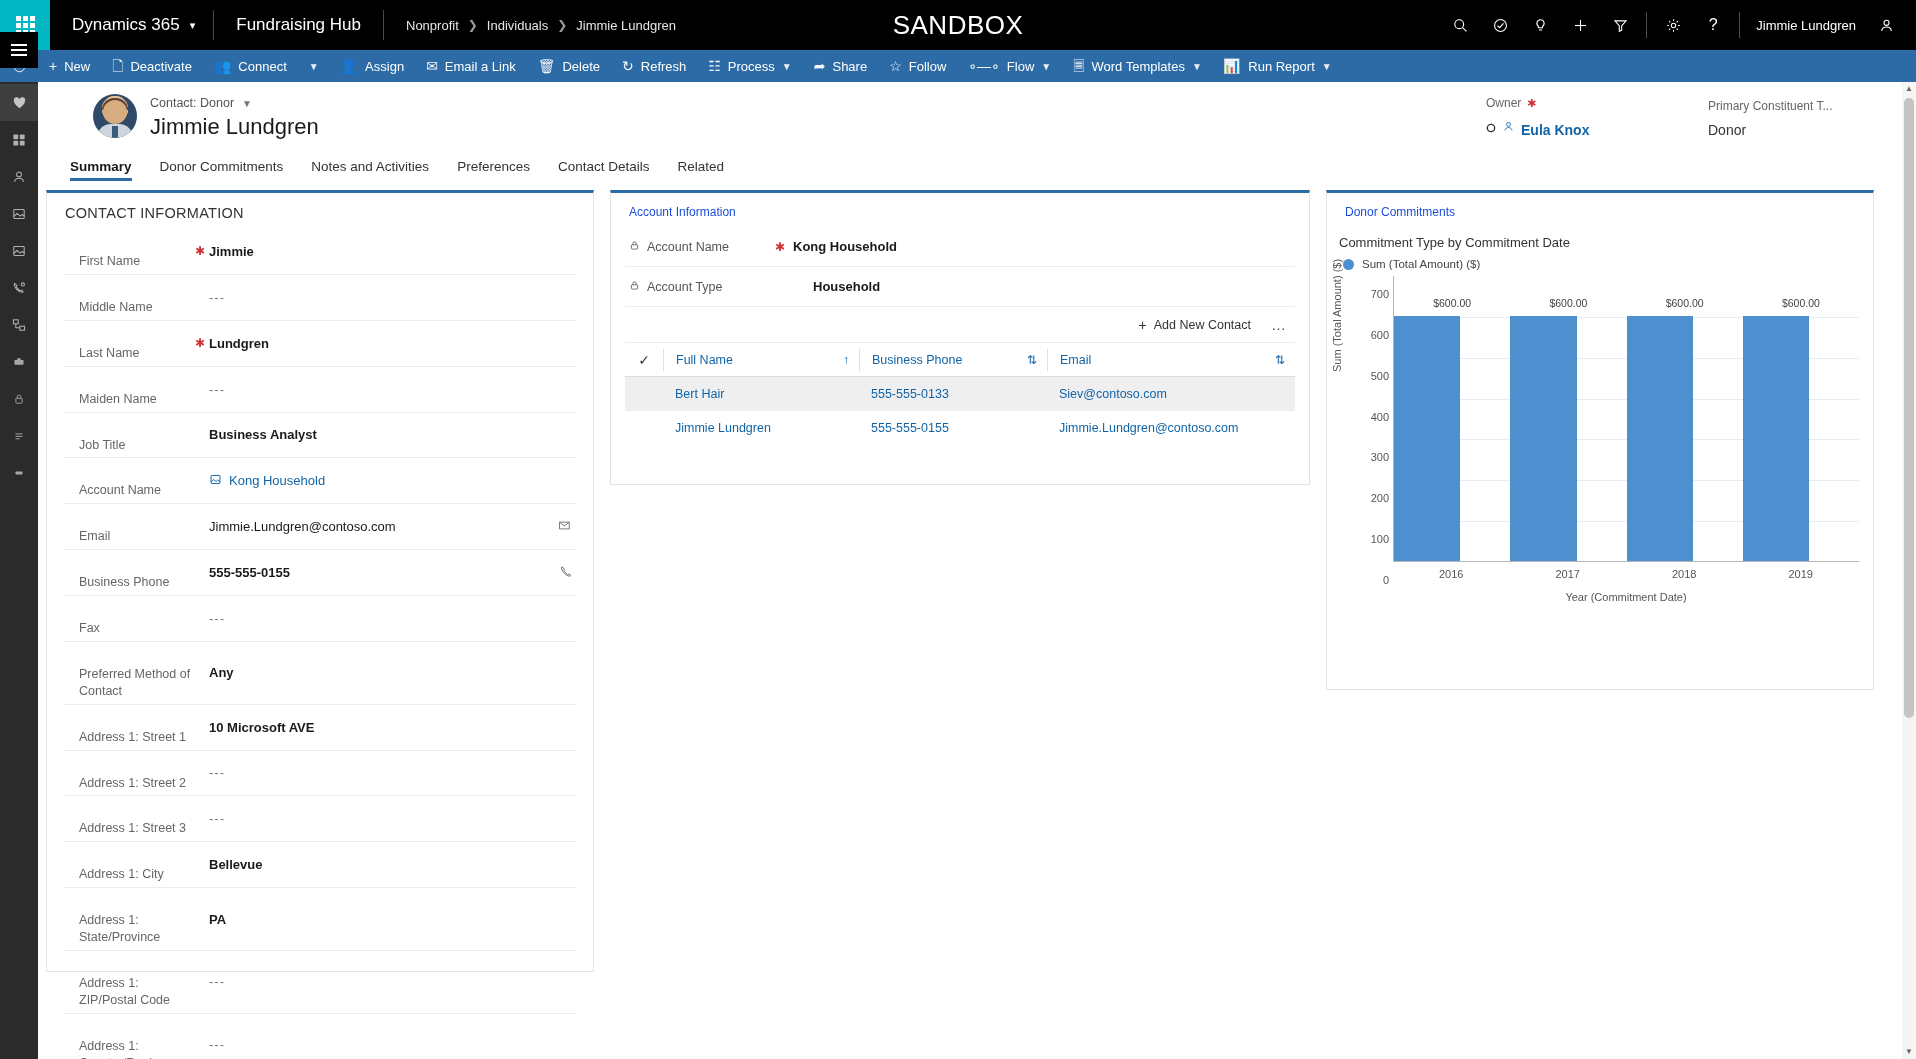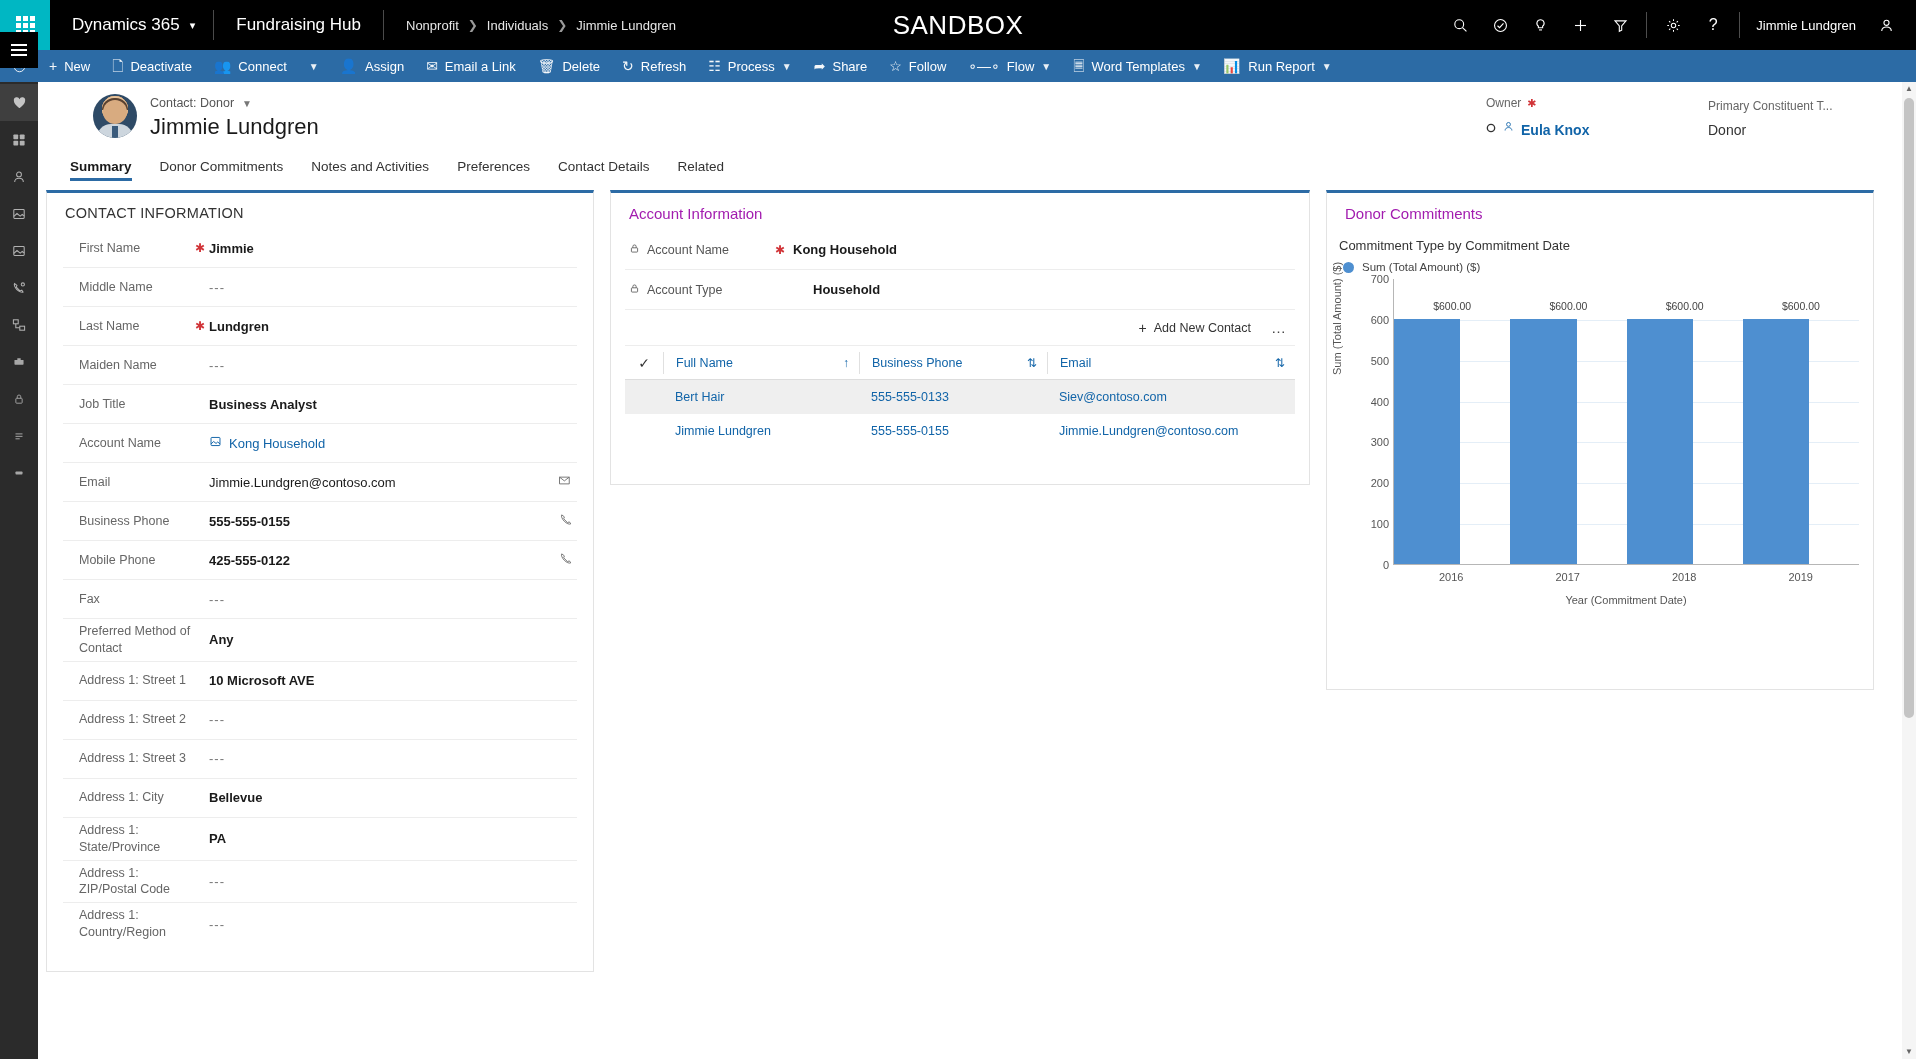--- a/index.html
+++ b/index.html
@@ -148,33 +148,33 @@
   .canvas {
     position:absolute; top:182px; left:38px; width:1878px; height:877px;
     background:#fff;
   }
 
   
   .card {
     position:absolute; background:#fff; border:1px solid #e3e3e3;
     border-top: 3px solid #2c6ba5;
   }
-  .card-title { font-size: 15px; color:#a21caf; padding: 12px 0 8px 18px; }
+  .card-title { font-size: 12px; color:#1d4ed8; padding: 12px 0 8px 18px; }
   .card-title.caps { font-size: 14.5px; letter-spacing: .3px; color:#333; }
 
   
   #contact-card { left: 8px; top: 8px; width: 548px; height: 782px; }
   .frow {
     display:flex; align-items:center; min-height: 39px;
     border-bottom: 1px solid #ededed; margin: 0 16px; padding: 4px 0;
   }
   .frow:last-child { border-bottom:none; }
   .flabel {
     width: 132px; font-size: 12.5px; color:#666; line-height:1.35;
-    padding-left: 16px; flex-shrink:0;
+    padding-left: 16px; flex-shrink:0;margin-top:20px;
   }
   .freq { width: 14px; font-size: 12px; color:#d13438; flex-shrink:0; text-align:left; }
   .fval { font-size: 13px; color:#1a1a1a; font-weight:600; flex:1; }
   .fval.muted { color:#767676; font-weight:400; letter-spacing:1px; }
   .fval.link { color:#1164a8; font-weight:400; cursor:pointer; display:flex; align-items:center; gap:7px; }
   .facticon { color:#6b6b6b; font-size:14px; padding-right:4px; cursor:pointer; }
 
   
   #account-card { left: 572px; top: 8px; width: 700px; height: 295px; }
   .arow {
@@ -228,21 +228,21 @@
   .legend .ltxt { font-size: 11.5px; color:#444; }
   .plot { position:relative; margin-top: 6px; height: 330px; }
   .ylabel {
     position:absolute; left: 4px; top: 96px; font-size: 11px; color:#555;
     transform: rotate(-90deg); transform-origin: left top; white-space:nowrap;
   }
   .ytick {
     position:absolute; right: 0; font-size: 11px; color:#555;
     transform: translateY(-50%); text-align:right; width: 34px;
   }
-  .yticks { position:absolute; left: 14px; top:0; width: 48px; height: 286px; }
+  .yticks { position:absolute; left: 14px; top:18px; width: 48px; height: 286px; }
   .plotarea {
     position:absolute; left: 66px; top: 0; right: 14px; height: 286px;
     border-left: 1px solid #b6b6b6; border-bottom: 1px solid #b6b6b6;
   }
   .gridline { position:absolute; left:0; right:0; height:1px; background:#e4eef7; }
   .bars { position:absolute; left:0; right:0; bottom:0; top:0; display:flex; }
   .barslot { flex:1; position:relative; display:flex; align-items:flex-end; justify-content:flex-start; }
   .bar { width: 57%; background:#4e8fd0; cursor:pointer; }
   .barlabel {
     position:absolute; width:100%; text-align:center; font-size: 10.5px; color:#444;
@@ -601,30 +601,20 @@
         <svg width="15" height="13" viewBox="0 0 20 16" fill="none" stroke="#6b6b6b" stroke-width="1.2">
           <path d="M2 3.5h13v9H2z"></path>
             <path d="M2 3.5l6.5 5 6.5-5"></path>
         </svg>
       </div>
     </div>
     <div class="frow">
       <div class="flabel">Business Phone</div>
       <div class="freq"></div>
       <div class="fval">555-555-0155</div>
-      <div class="facticon">
-        <svg width="15" height="15" viewBox="0 0 20 20" fill="none" stroke="#6b6b6b" stroke-width="1.2">
-          <path d="M5 3.8c-1.3 1.8.8 6 3.4 8.6s6.8 4.7 8.6 3.4l-1.8-2.6-2.6.9-5-5 .9-2.6z"></path>
-        </svg>
-      </div>
-    </div>
-    <div class="frow">
-      <div class="flabel">Mobile Phone</div>
-      <div class="freq"></div>
-      <div class="fval">425-555-0122</div>
       <div class="facticon">
         <svg width="15" height="15" viewBox="0 0 20 20" fill="none" stroke="#6b6b6b" stroke-width="1.2">
           <path d="M5 3.8c-1.3 1.8.8 6 3.4 8.6s6.8 4.7 8.6 3.4l-1.8-2.6-2.6.9-5-5 .9-2.6z"></path>
         </svg>
       </div>
     </div>
     <div class="frow">
       <div class="flabel">Fax</div>
       <div class="freq"></div>
       <div class="fval muted">---</div>

